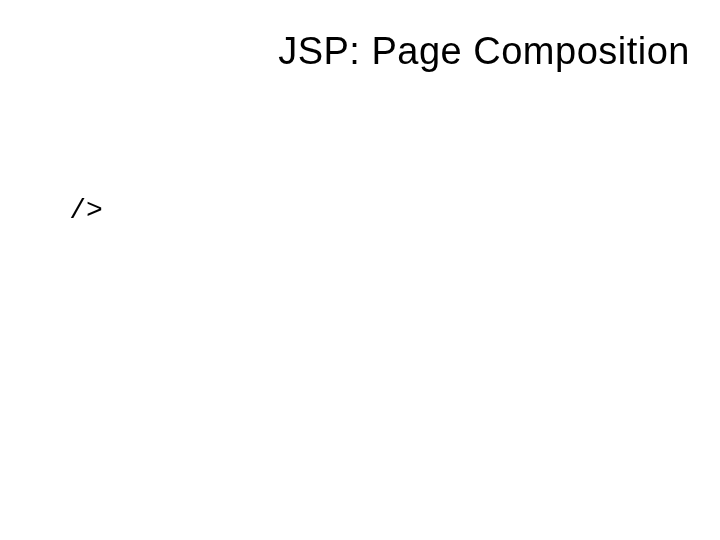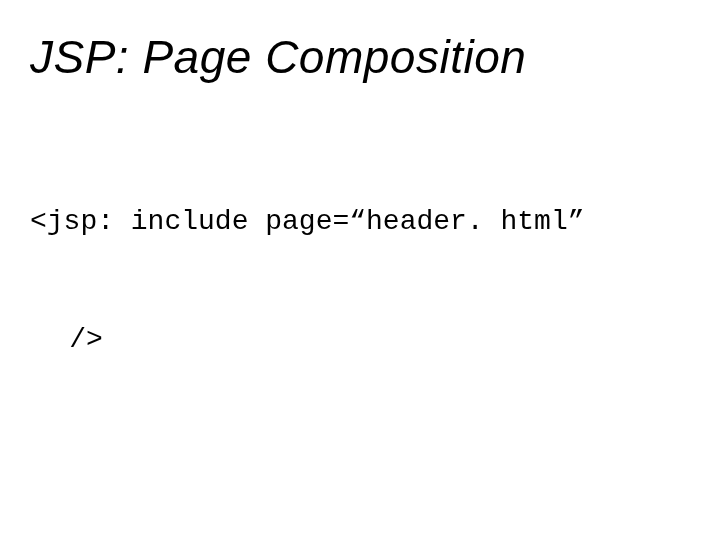--- a/index.html
+++ b/index.html
@@ -9,26 +9,25 @@
     }
     body {
       width: 720px;
       height: 540px;
       background: #ffffff;
       font-family: Arial, Helvetica, sans-serif;
       color: #000000;
       padding: 30px 30px;
     }
     .title {
-      font-size: 46px;
+      font-size: 38px;
       font-weight: normal;
-      text-align: left;
+      text-align: right;
       margin-bottom: 40px;
       letter-spacing: 0.5px;
-      font-style: italic;
     }
     .code-block {
       font-family: "Courier New", Courier, monospace;
       font-size: 28px;
       line-height: 1.4;
       white-space: pre-wrap;
       word-wrap: break-word;
     }
     .code-line {
       display: block;
@@ -36,18 +35,17 @@
     .code-continuation {
       padding-left: 1.4em;
     }
   </style>
 </head>
 <body>
 
 <h1 class="title">JSP: Page Composition</h1>
 
 <div class="code-block">
-  <span class="code-line">&lt;jsp: include page=“header. html”</span>
   <span class="code-line code-continuation">/&gt;</span>
   
   
   
 </div>
 
 </body></html>

